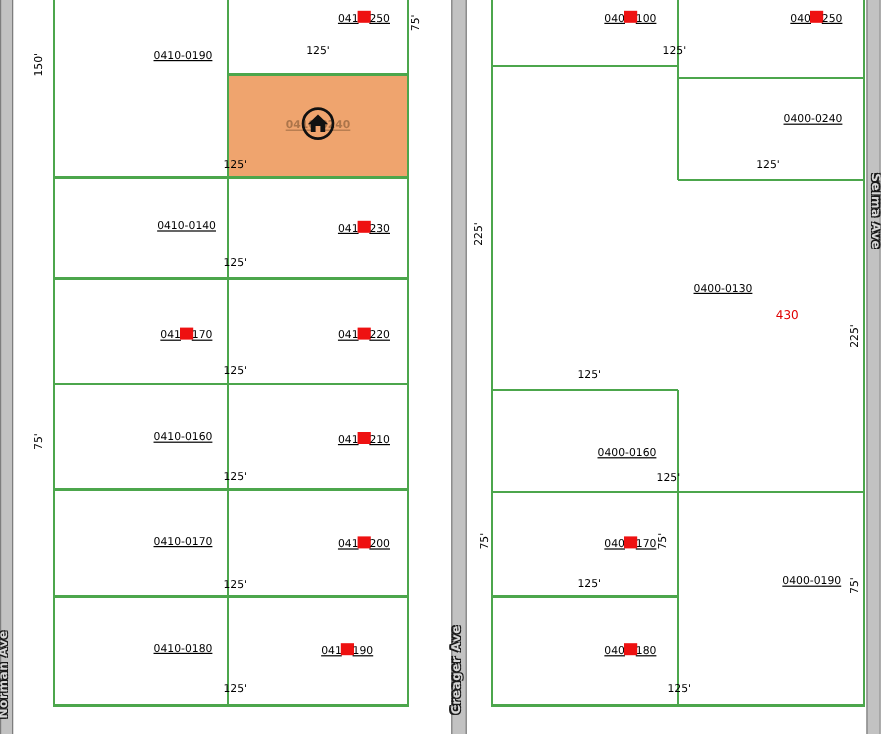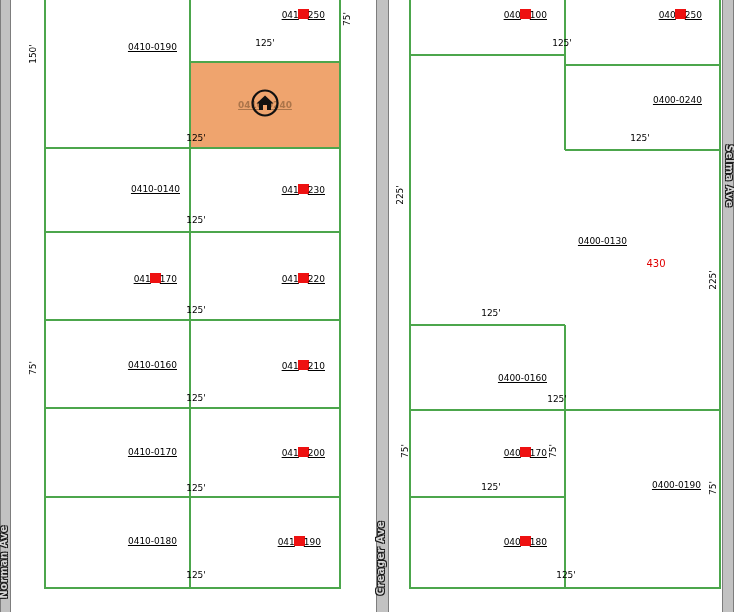--- a/index.html
+++ b/index.html
@@ -108,21 +108,21 @@
   <div class="plabel" style="left:205px; top:9px;"><span class="txt">041</span><span class="marker"></span><span class="txt">250</span></div>
   <div class="plabel" style="left:60px;  top:184px;"><span class="txt">0410-0140</span><span class="txt"></span></div>
   <div class="plabel" style="left:205px; top:184px;"><span class="txt">041</span><span class="marker"></span><span class="txt">230</span></div>
   <div class="plabel" style="left:57px;  top:273px;"><span class="txt">041</span><span class="marker"></span><span class="txt">170</span></div>
   <div class="plabel" style="left:205px; top:273px;"><span class="txt">041</span><span class="marker"></span><span class="txt">220</span></div>
   <div class="plabel" style="left:57px;  top:360px;"><span class="txt">0410-0160</span><span class="txt"></span></div>
   <div class="plabel" style="left:205px; top:360px;"><span class="txt">041</span><span class="marker"></span><span class="txt">210</span></div>
   <div class="plabel" style="left:57px;  top:447px;"><span class="txt">0410-0170</span><span class="txt"></span></div>
   <div class="plabel" style="left:205px; top:447px;"><span class="txt">041</span><span class="marker"></span><span class="txt">200</span></div>
   <div class="plabel" style="left:57px;  top:536px;"><span class="txt">0410-0180</span><span class="txt"></span></div>
-  <div class="plabel" style="left:201px; top:536px;"><span class="txt">041</span><span class="marker"></span><span class="txt">190</span></div>
+  <div class="plabel" style="left:191px; top:536px;"><span class="txt">041</span><span class="marker"></span><span class="txt">190</span></div>
 
   <div class="plabel" style="left:427px; top:9px;"><span class="txt">040</span><span class="marker"></span><span class="txt">100</span></div>
   <div class="plabel" style="left:582px; top:9px;"><span class="txt">040</span><span class="marker"></span><span class="txt">250</span></div>
   <div class="plabel" style="left:582px; top:95px;"><span class="txt">0400-0240</span><span class="txt"></span></div>
   <div class="plabel" style="left:507px; top:236px;"><span class="txt">0400-0130</span><span class="txt"></span></div>
   <div class="plabel" style="left:427px; top:360px;margin-top:13px;"><span class="txt">0400-0160</span><span class="txt"></span></div>
   <div class="plabel" style="left:427px; top:447px;"><span class="txt">040</span><span class="marker"></span><span class="txt">170</span></div>
   <div class="plabel" style="left:581px; top:480px;"><span class="txt">0400-0190</span><span class="txt"></span></div>
   <div class="plabel" style="left:427px; top:536px;"><span class="txt">040</span><span class="marker"></span><span class="txt">180</span></div>
 

